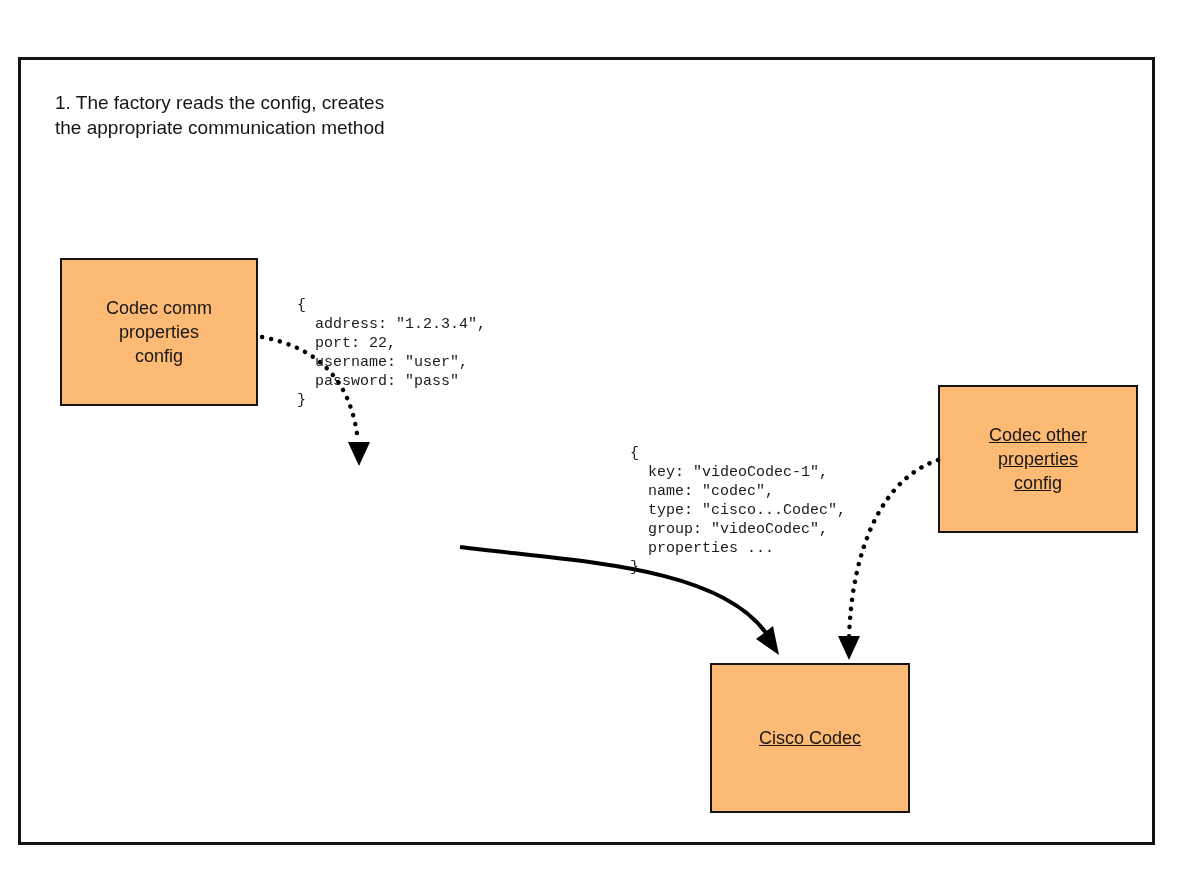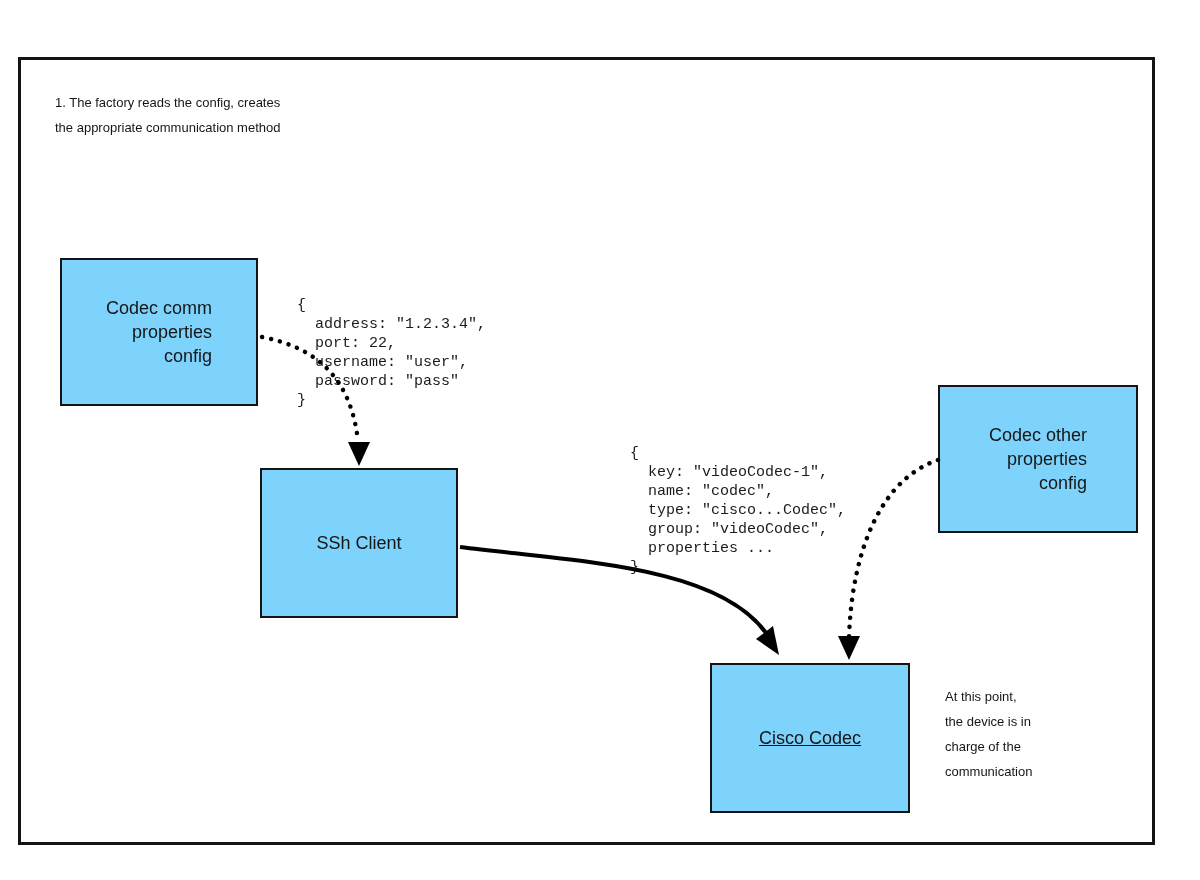--- a/index.html
+++ b/index.html
@@ -19,44 +19,44 @@
     position: absolute;
     left: 18px;
     top: 57px;
     width: 1137px;
     height: 788px;
     border: 3px solid #141414;
     background: transparent;
   }
   .note {
     position: absolute;
-    font-size: 13px;
+    font-size: 19px;
     line-height: 25px;
     white-space: pre-line;
     color: #161616;
   }
   .note-1 { left: 55px; top: 90px;  width: 460px; }
   .note-2 { left: 640px; top: 90px; width: 490px; }
   .note-3 { left: 945px; top: 684px; width: 200px; }
   .dbox {
     position: absolute;
     border: 2px solid #141414;
-    background: #7dd3fc;
+    background: #fdba74;
     display: flex;
     align-items: center;
     justify-content: center;
-    text-align: right;
+    text-align: center;
     font-size: 18px;
     line-height: 24px;
     white-space: pre-line;
     color: #161616;
   }
   .box-a { left: 60px;  top: 258px; width: 198px; height: 148px; }
   .box-b { left: 260px; top: 468px; width: 198px; height: 150px; }
-  .box-c { left: 938px; top: 385px; width: 200px; height: 148px; }
+  .box-c { left: 938px; top: 385px; width: 200px; height: 148px; text-decoration: underline; }
   .box-d { left: 710px; top: 663px; width: 200px; height: 150px; text-decoration: underline; }
   .code {
     position: absolute;
     font-family: "Liberation Mono", "DejaVu Sans Mono", monospace;
     font-size: 15px;
     line-height: 19px;
     white-space: pre;
     color: #1b1b1b;
   }
   .code-1 { left: 297px; top: 296px; }
@@ -98,40 +98,35 @@
 properties
 config</div>
 
   <div class="code code-1">{
   address: "1.2.3.4",
   port: 22,
   username: "user",
   password: "pass"
 }</div>
 
-  <div class="dbox box-b">SSh Client</div>
 
   <div class="code code-2">{
   key: "videoCodec-1",
   name: "codec",
   type: "cisco...Codec",
   group: "videoCodec",
   properties ...
 }</div>
 
   <div class="dbox box-c">Codec other
 properties
 config</div>
 
   <div class="dbox box-d">Cisco Codec</div>
 
-  <div class="note note-3">At this point,
-the device is in
-charge of the
-communication</div>
 
   <svg class="arrows" viewBox="0 0 1200 880">
 
     <path class="arrow-dotted" d="M 262 337 C 320 348, 352 382, 358 442"></path>
     <polygon class="arrow-head" points="348,442 370,442 359,466"></polygon>
 
     <path class="arrow-solid" d="M 460 547 C 580 562, 718 566, 766 633"></path>
     <polygon class="arrow-head" points="779,655 756,639 773,626"></polygon>
 
     <path class="arrow-dotted" d="M 938 460 C 884 478, 852 545, 849 638"></path>

